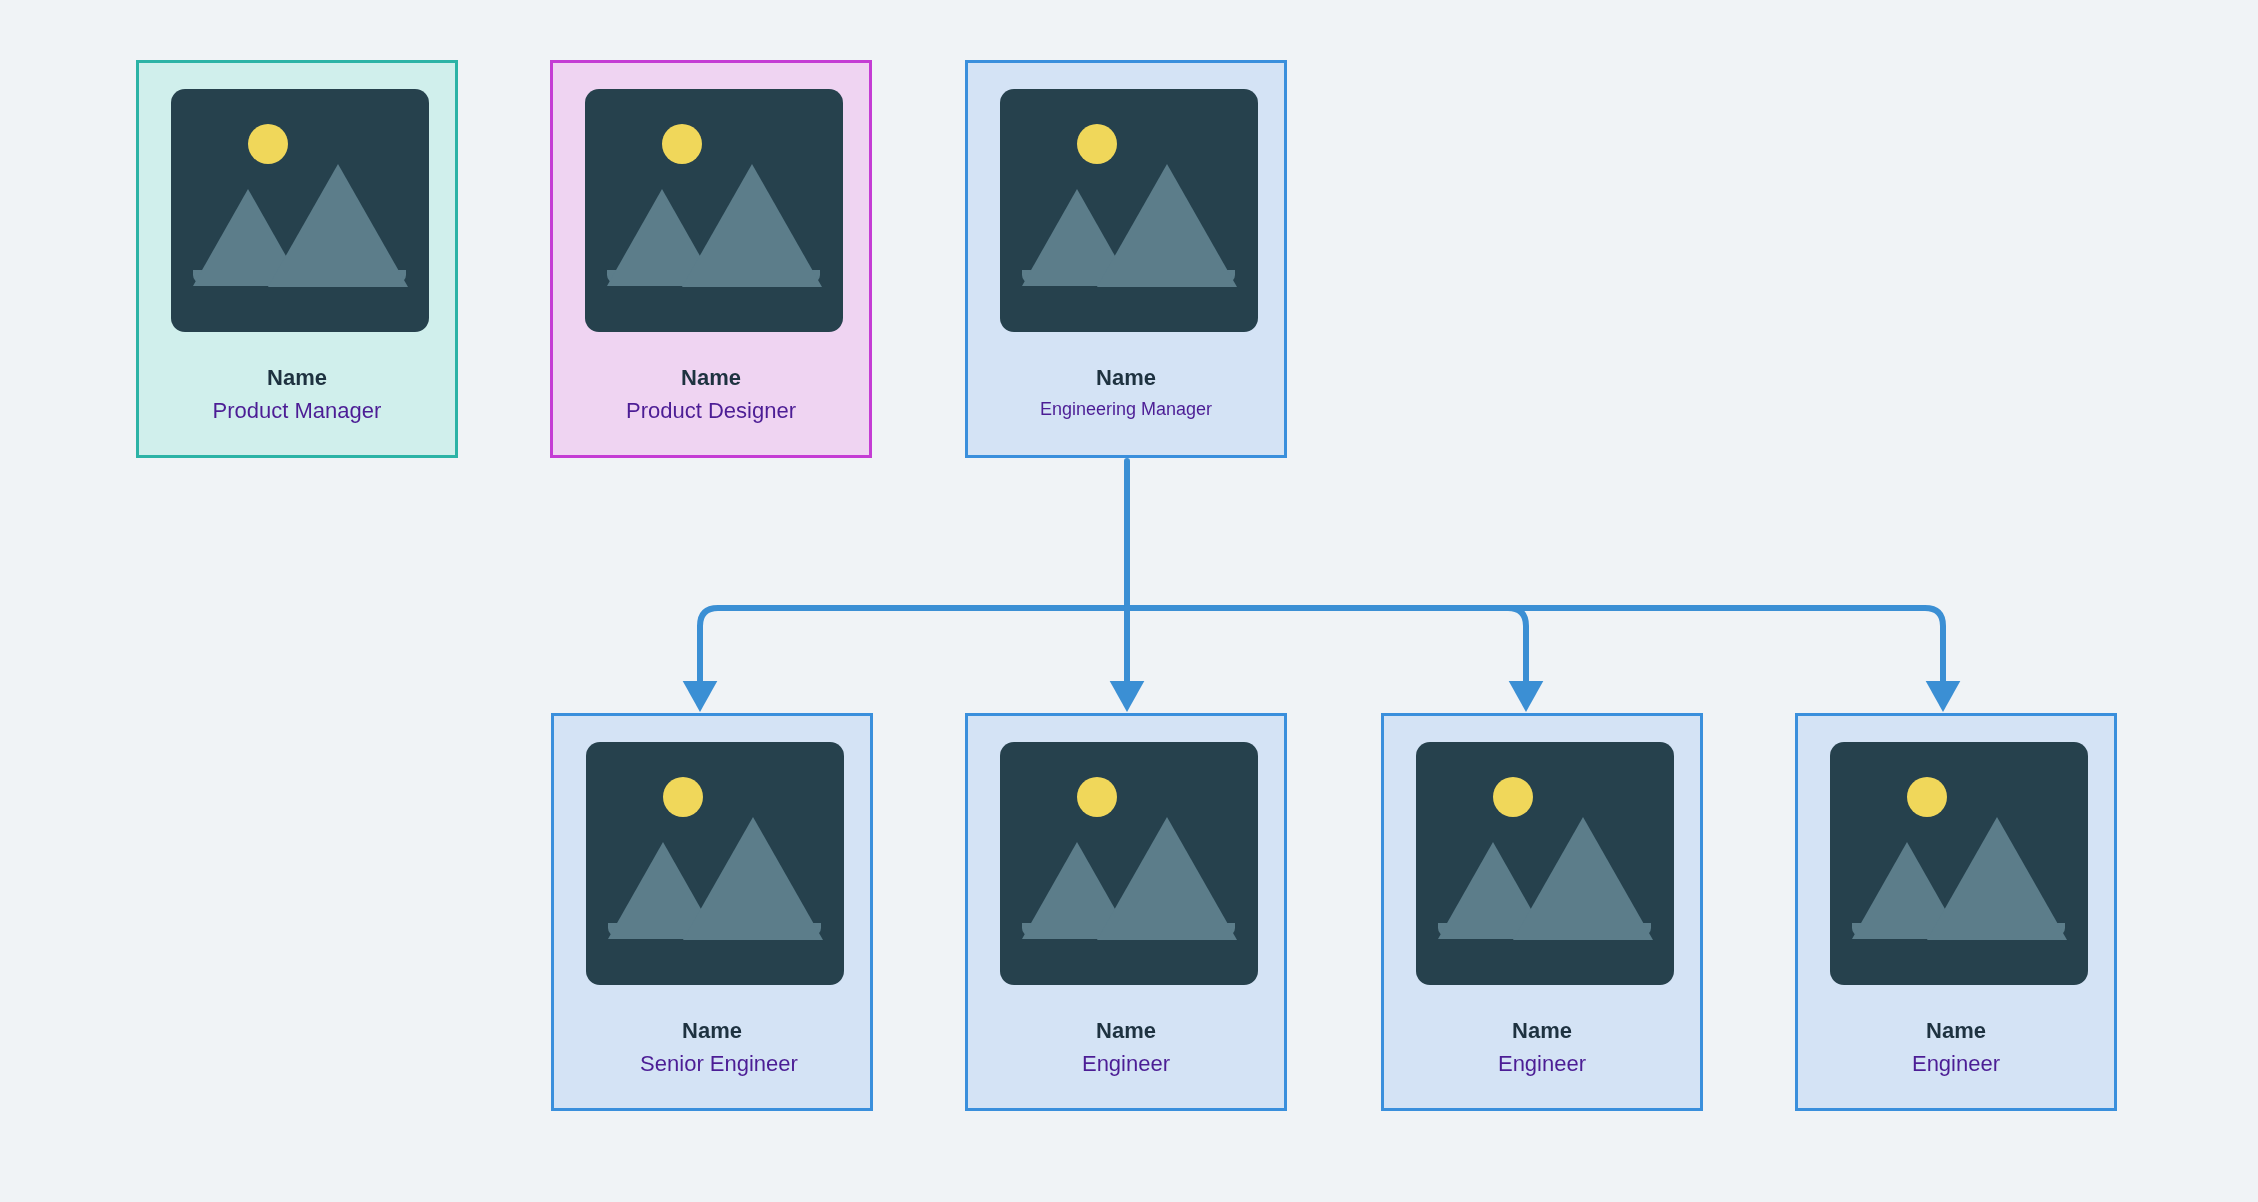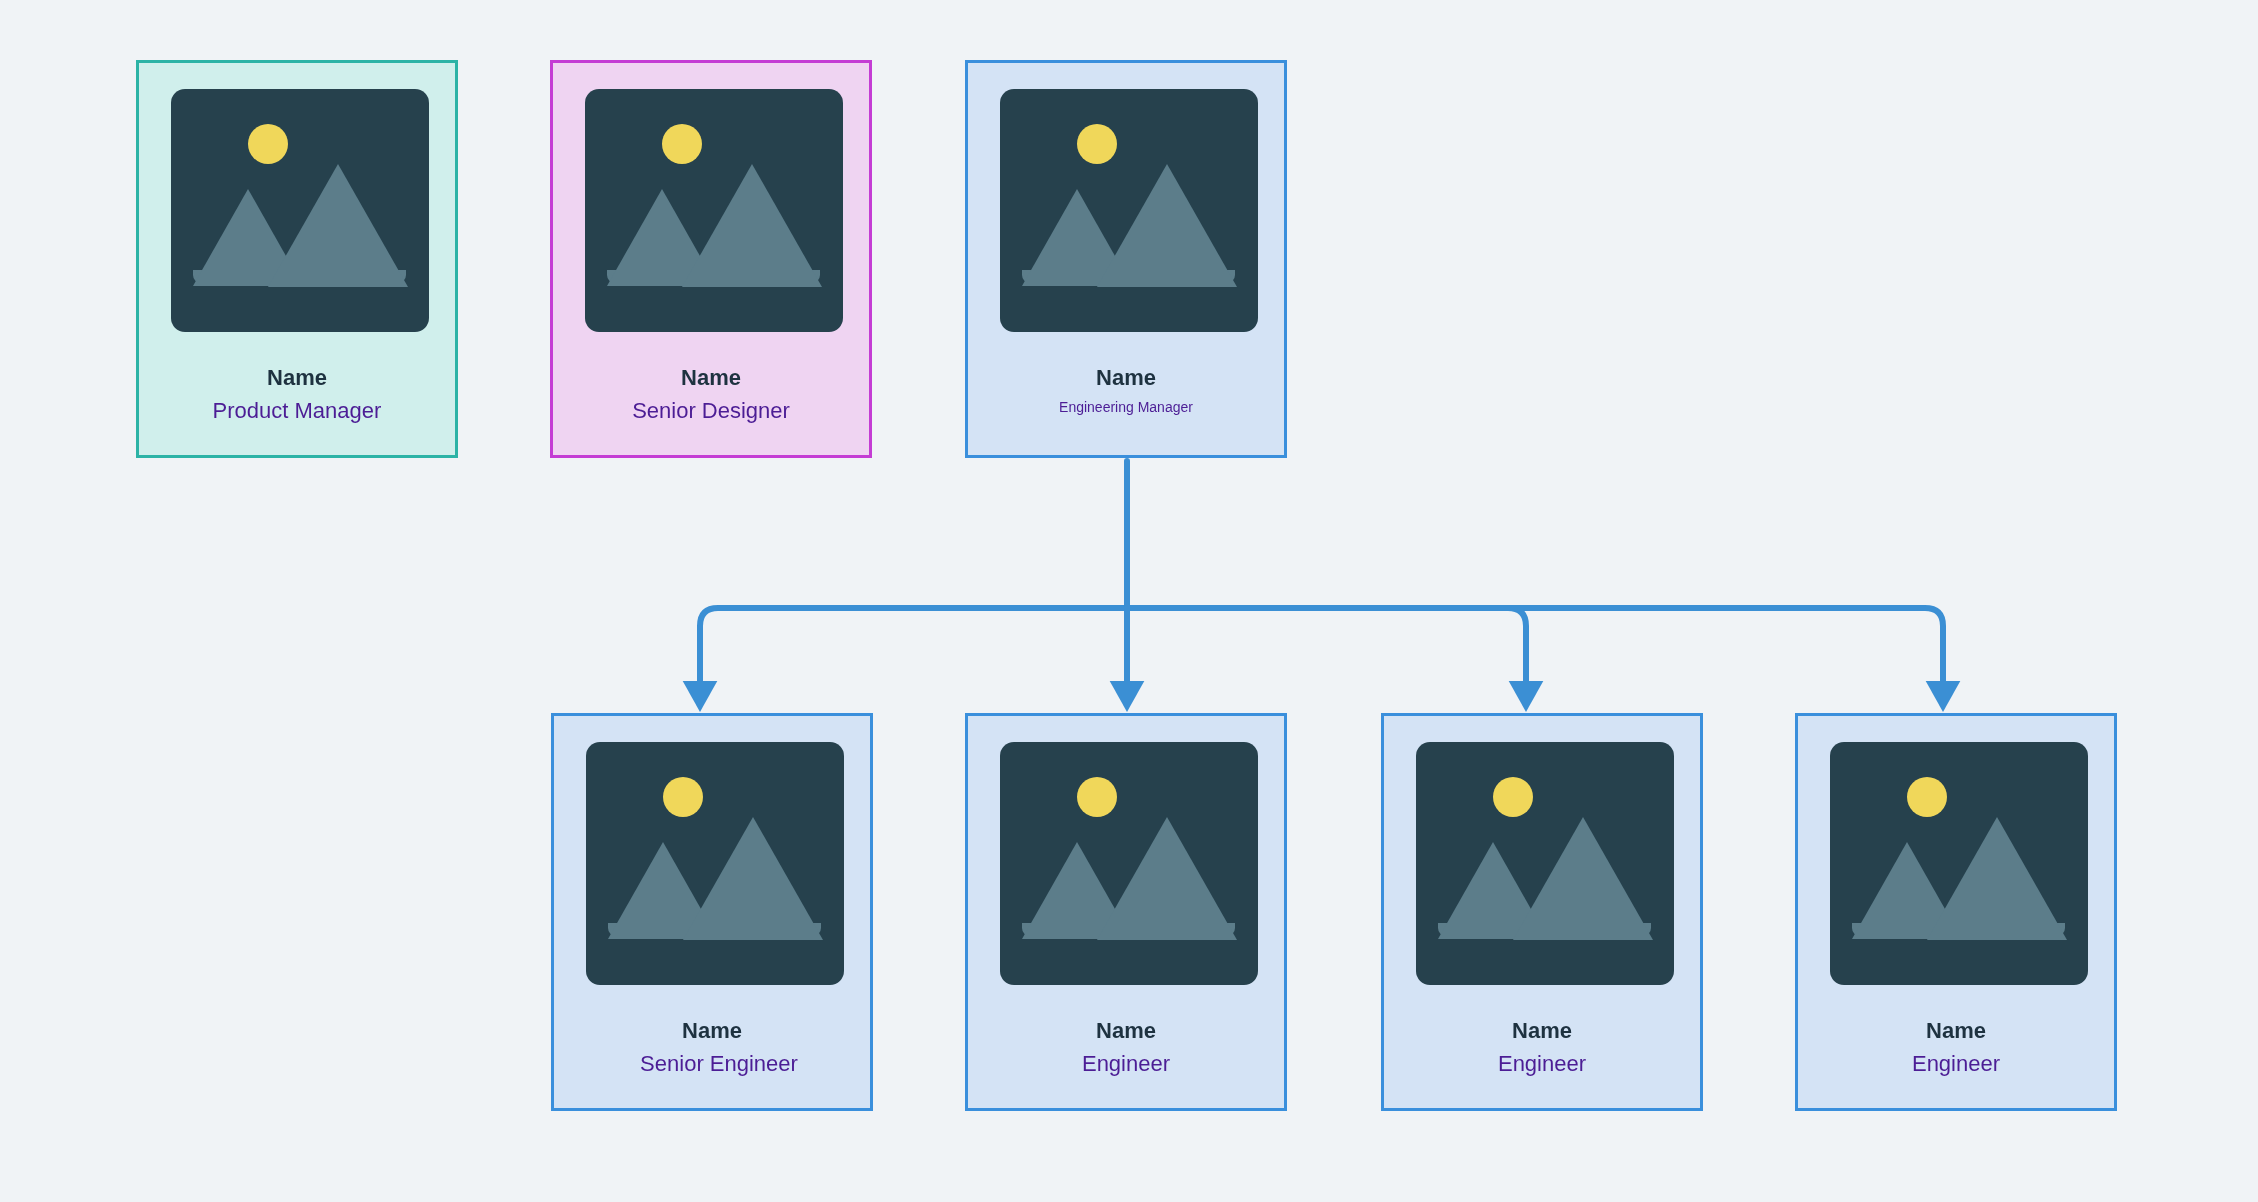--- a/index.html
+++ b/index.html
@@ -114,31 +114,31 @@
       <div class="label-role" style="position: absolute; left: 0px; right: 0px; top: 337px; font-size: 22px;">Product Manager</div>
     </div>
     <div class="card" style="left: 550px; top: 60px; width: 322px; height: 398px; border-color: rgb(196, 60, 212); background: rgb(239, 212, 242);">
       <div class="photo" style="position: absolute; left: 32px; top: 26px; width: 258px; height: 243px;">
         <div class="sun" style="width: 40px; height: 40px; left: 77px; top: 35px;"></div>
         <div class="mtn-base" style="left: 22px; width: 213px; height: 13px; top: 181px;"></div>
         <div class="mtn" style="border-left-width: 55px; border-right-width: 55px; border-bottom-width: 97px; border-bottom-color: rgb(92, 125, 138); left: 22px; top: 97px;"></div>
         <div class="mtn" style="border-left-width: 70px; border-right-width: 70px; border-bottom-width: 123px; border-bottom-color: rgb(92, 125, 138); left: 97px; top: 72px;"></div>
       </div>
       <div class="label-name" style="position: absolute; left: 0px; right: 0px; top: 304px; font-size: 22px;">Name</div>
-      <div class="label-role" style="position: absolute; left: 0px; right: 0px; top: 337px; font-size: 22px;">Senior Designer</div>
+      <div class="label-role" style="position: absolute; left: 0px; right: 0px; top: 337px; font-size: 22px;">Product Designer</div>
     </div>
     <div class="card" style="left: 965px; top: 60px; width: 322px; height: 398px; border-color: rgb(58, 143, 220); background: rgb(212, 227, 245);">
       <div class="photo" style="position: absolute; left: 32px; top: 26px; width: 258px; height: 243px;">
         <div class="sun" style="width: 40px; height: 40px; left: 77px; top: 35px;"></div>
         <div class="mtn-base" style="left: 22px; width: 213px; height: 13px; top: 181px;"></div>
         <div class="mtn" style="border-left-width: 55px; border-right-width: 55px; border-bottom-width: 97px; border-bottom-color: rgb(92, 125, 138); left: 22px; top: 97px;"></div>
         <div class="mtn" style="border-left-width: 70px; border-right-width: 70px; border-bottom-width: 123px; border-bottom-color: rgb(92, 125, 138); left: 97px; top: 72px;"></div>
       </div>
       <div class="label-name" style="position: absolute; left: 0px; right: 0px; top: 304px; font-size: 22px;">Name</div>
-      <div class="label-role" style="position: absolute; left: 0px; right: 0px; top: 337px; font-size: 14px;">Engineering Manager</div>
+      <div class="label-role" style="position: absolute; left: 0px; right: 0px; top: 337px; font-size: 18px;">Engineering Manager</div>
     </div>
     <div class="card" style="left: 551px; top: 713px; width: 322px; height: 398px; border-color: rgb(58, 143, 220); background: rgb(212, 227, 245);">
       <div class="photo" style="position: absolute; left: 32px; top: 26px; width: 258px; height: 243px;">
         <div class="sun" style="width: 40px; height: 40px; left: 77px; top: 35px;"></div>
         <div class="mtn-base" style="left: 22px; width: 213px; height: 13px; top: 181px;"></div>
         <div class="mtn" style="border-left-width: 55px; border-right-width: 55px; border-bottom-width: 97px; border-bottom-color: rgb(92, 125, 138); left: 22px; top: 97px;"></div>
         <div class="mtn" style="border-left-width: 70px; border-right-width: 70px; border-bottom-width: 123px; border-bottom-color: rgb(92, 125, 138); left: 97px; top: 72px;"></div>
       </div>
       <div class="label-name" style="position: absolute; left: 0px; right: 0px; top: 304px; font-size: 22px;">Name</div>
       <div class="label-role" style="position: absolute; left: 0px; right: 0px; top: 337px; font-size: 22px; padding-left: 14px;">Senior Engineer</div>

